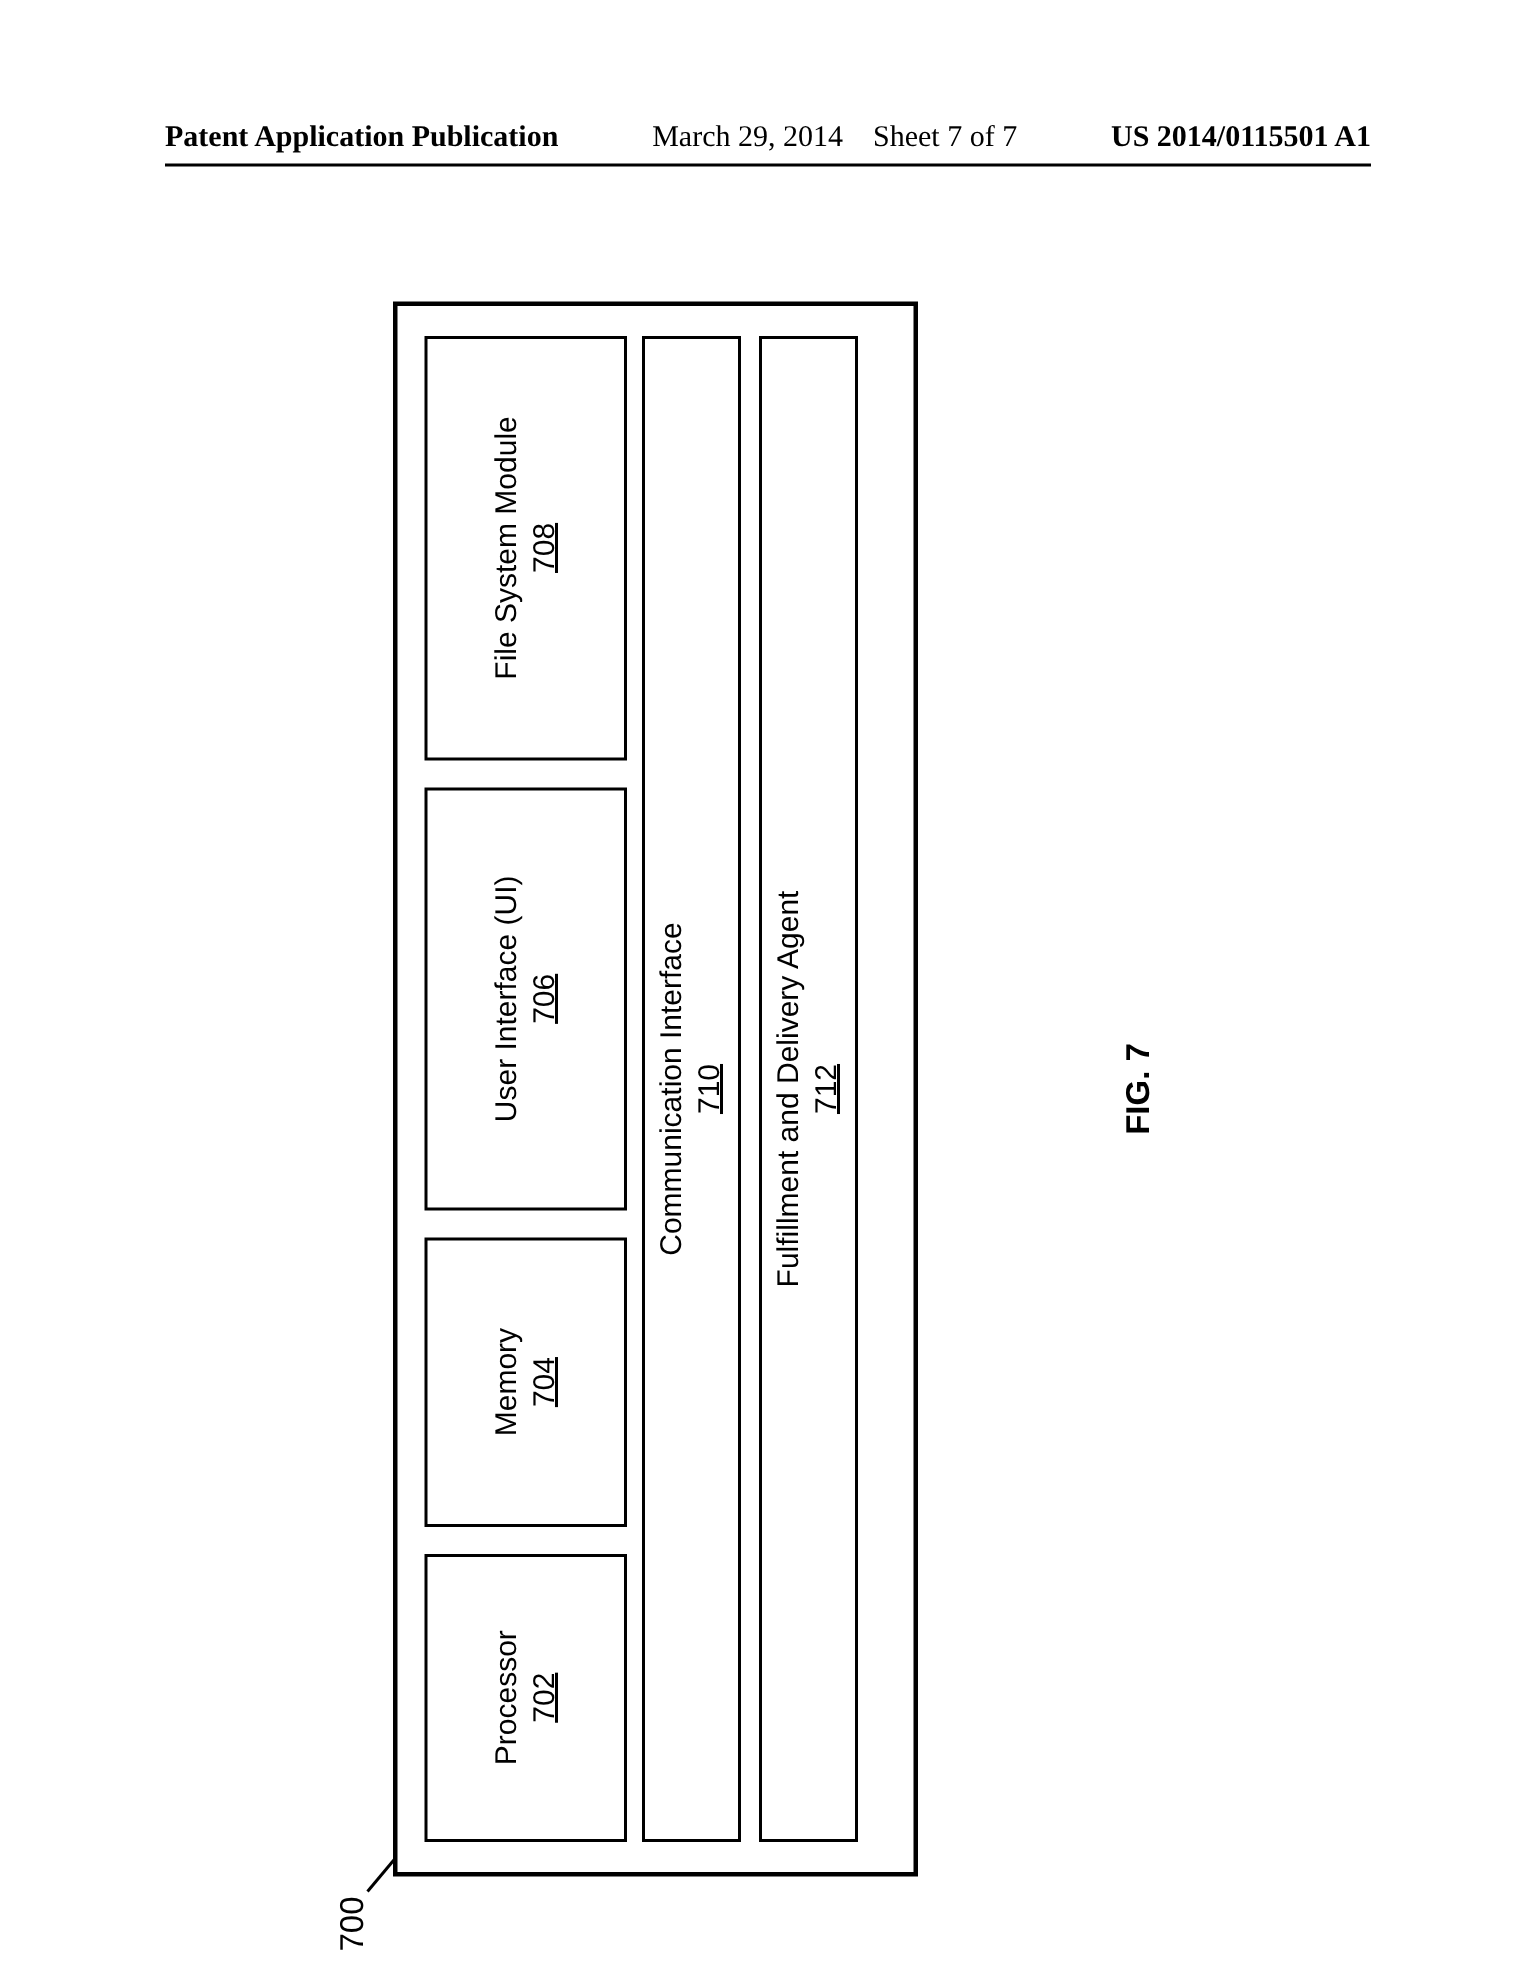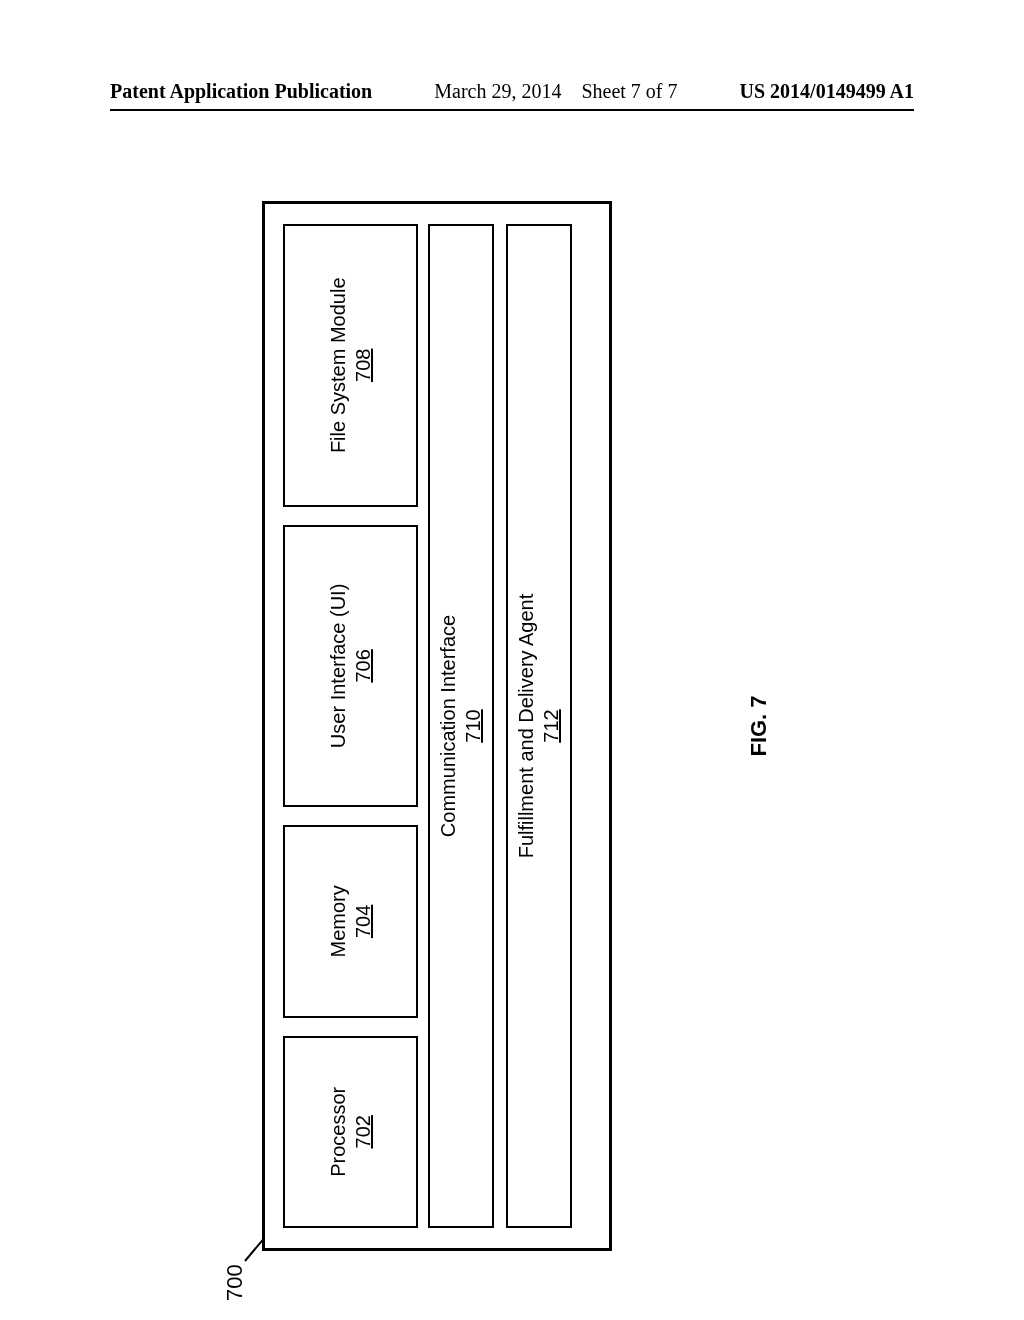--- a/index.html
+++ b/index.html
@@ -137,21 +137,21 @@
 
 <div class="page">
 
   <div class="header">
     <span class="bold">Patent Application Publication</span>
     <span>
       <span>March 29, 2014</span>
       &nbsp;&nbsp;
       <span>Sheet 7 of 7</span>
     </span>
-    <span class="bold">US 2014/0149499 A1</span>
+    <span class="bold">US 2014/0115501 A1</span>
   </div>
   <hr class="hr">
 
   <div class="figure-wrap">
     <div class="figure">
       <div class="ref-num">700</div>
       <div class="ref-line"></div>
 
       <div class="outer">
         <div class="top-row">

